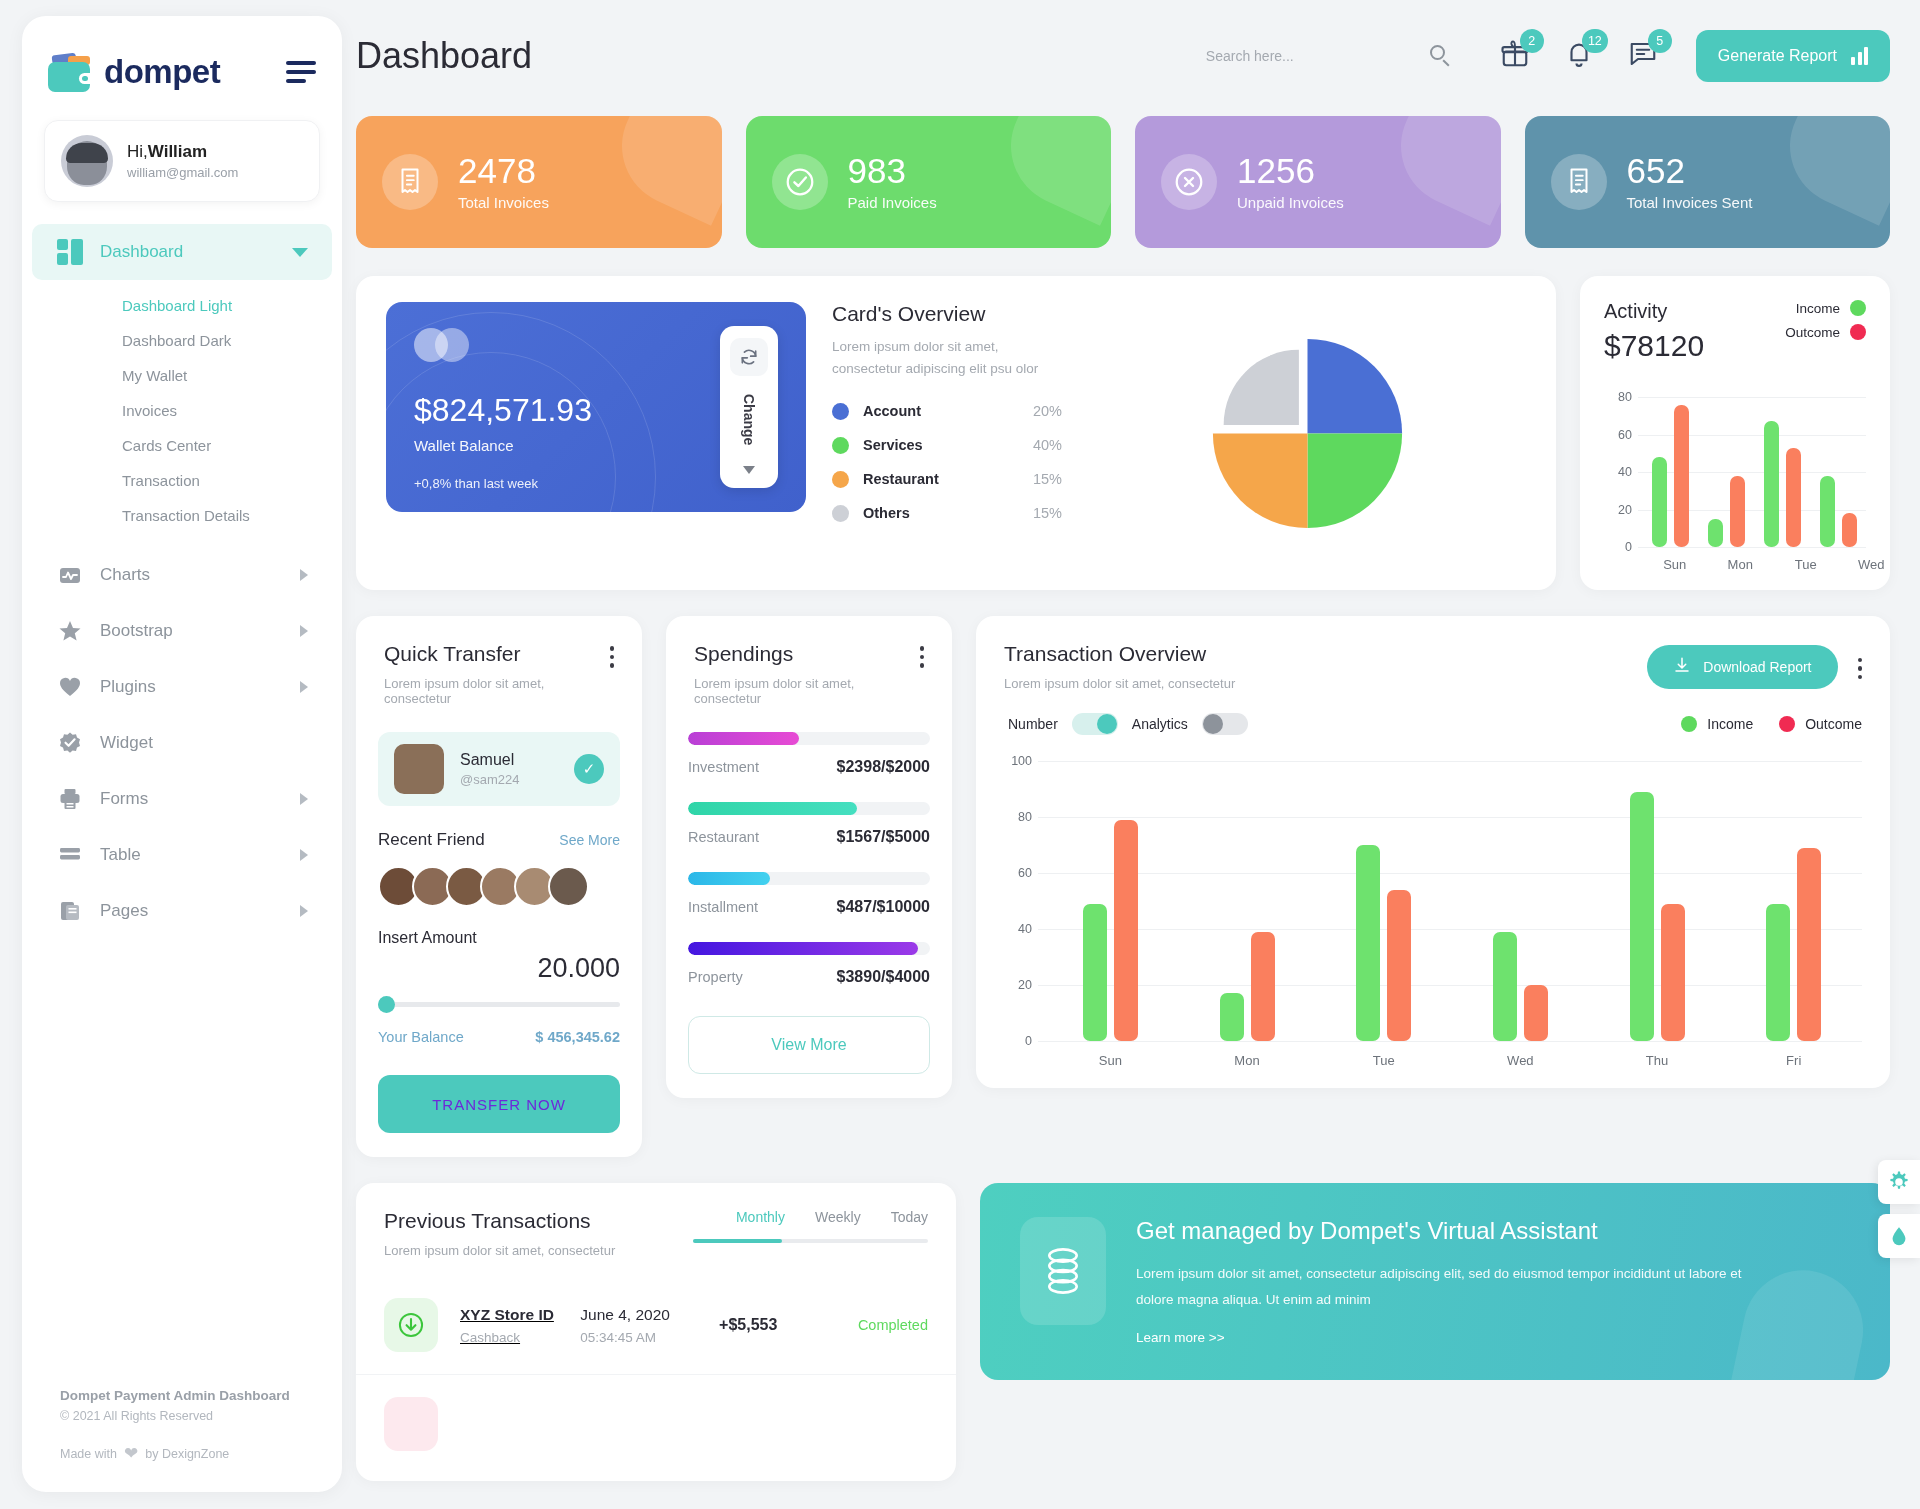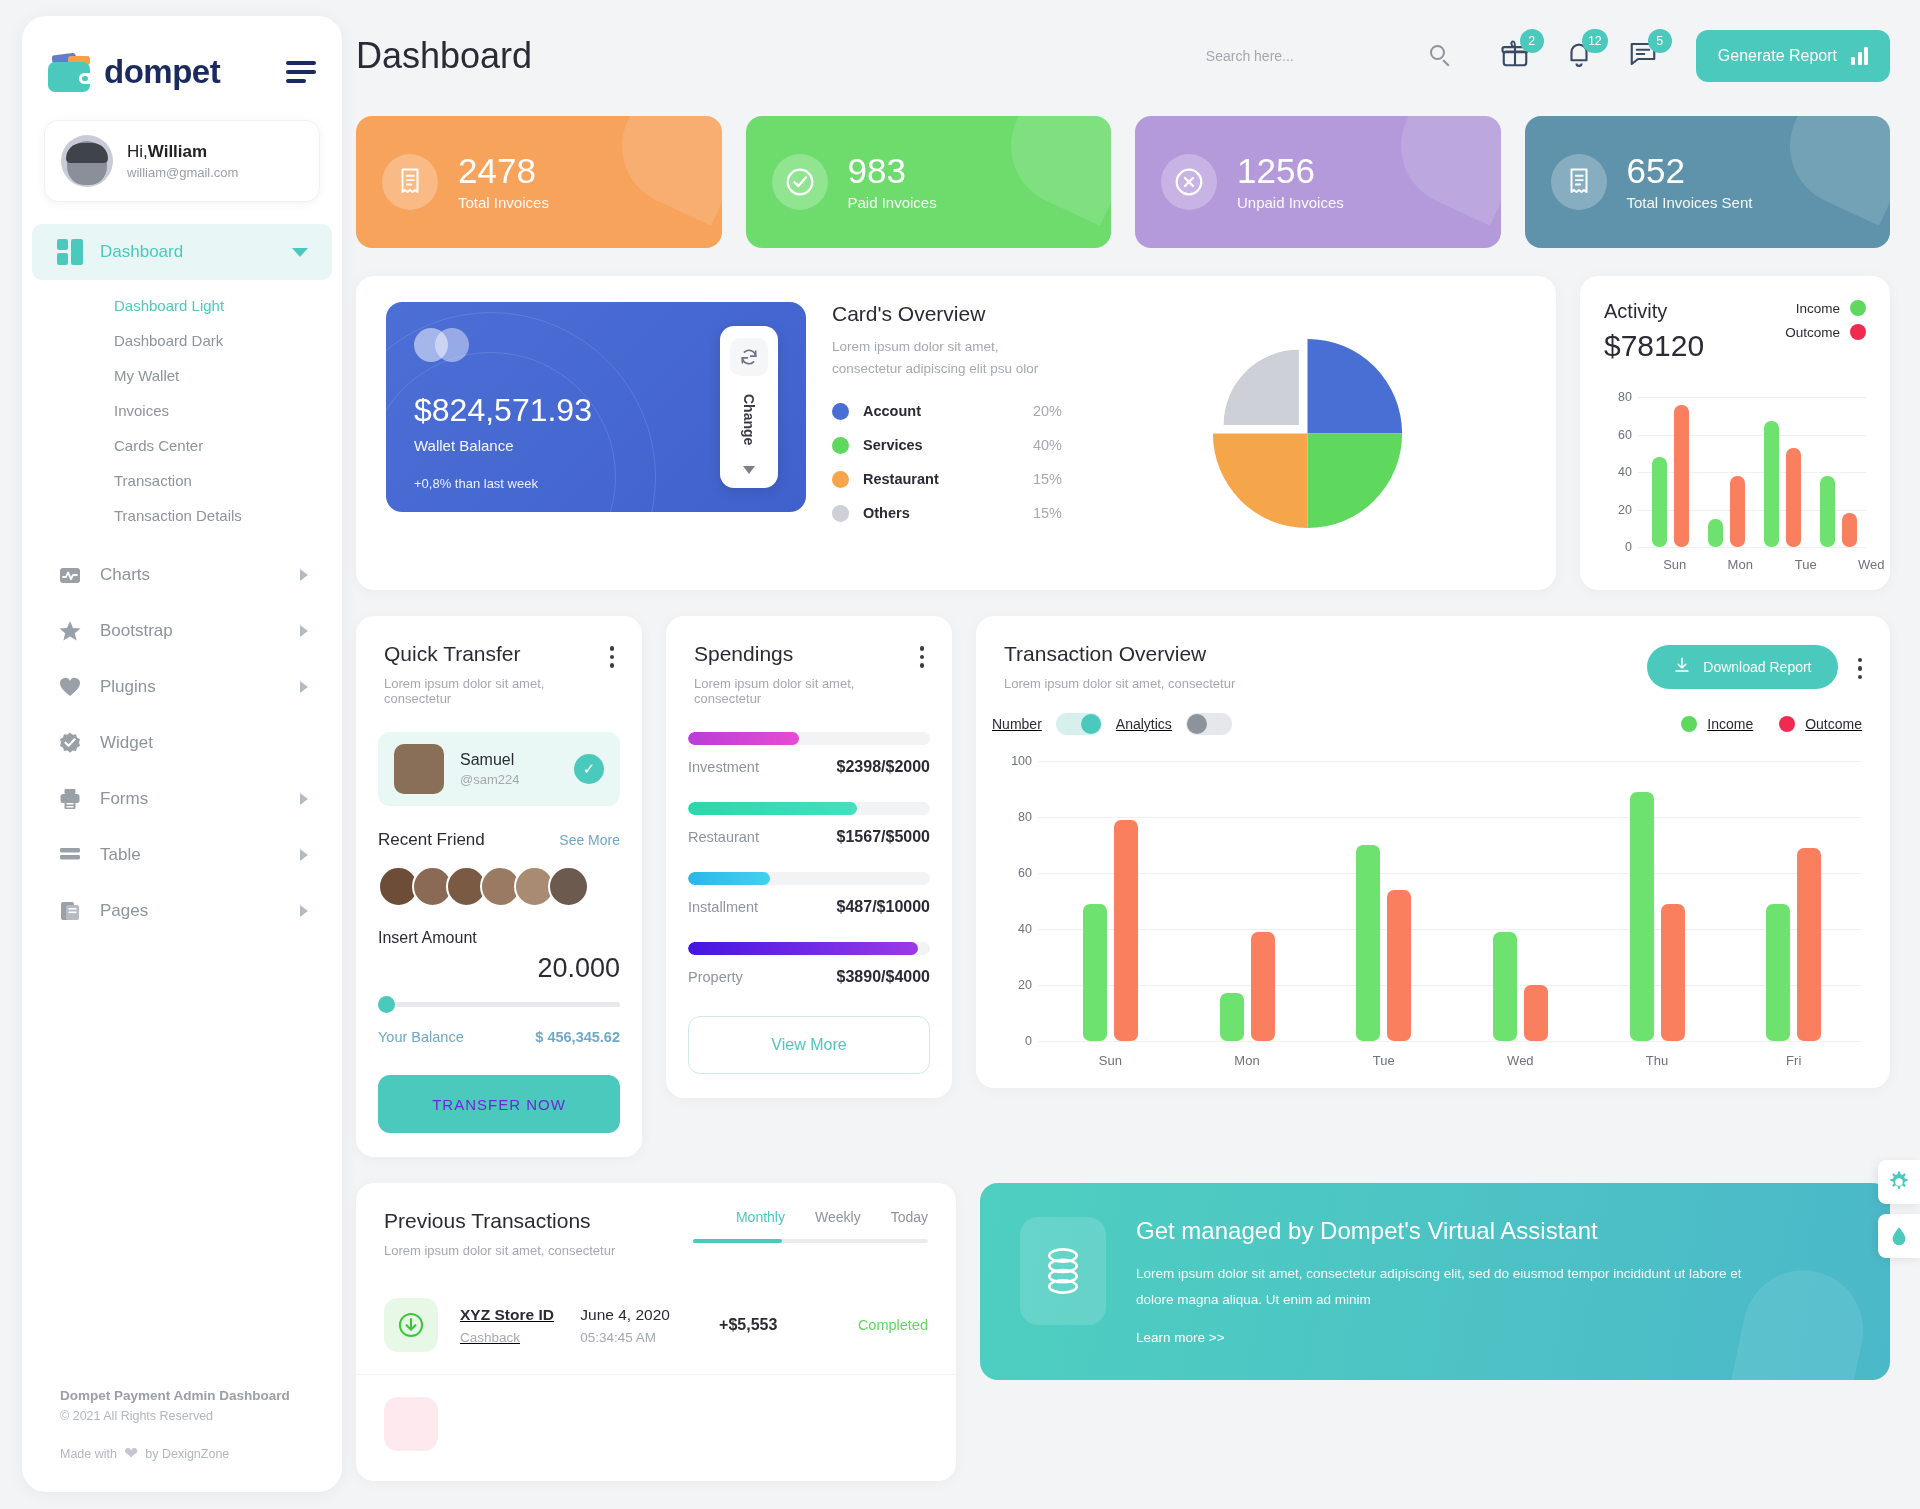--- a/index.html
+++ b/index.html
@@ -50,21 +50,21 @@
   .menu-main .mi { width:28px; height:28px; margin-right:16px; flex:none; display:flex;align-items:center;justify-content:center;}
   .menu-main .lbl { font-size:17px; color:#8d949c; }
   .menu-main.active .lbl { color:#4cc9bd; }
   .caret-down { margin-left:auto; width:0;height:0;border-left:8px solid transparent;border-right:8px solid transparent;border-top:9px solid #4cc9bd;}
   .caret-right { margin-left:auto; width:0;height:0;border-top:6px solid transparent;border-bottom:6px solid transparent;border-left:8px solid #b5bbc2;}
 
   .grid-icon { display:grid; grid-template-columns:11px 12px; grid-template-rows:11px 12px; gap:3px; }
   .grid-icon i { background:#4cc9bd; border-radius:2px; display:block; }
   .grid-icon i.tall { grid-row: span 2; height:26px; }
 
-  .submenu { padding: 8px 0 0 0; }
+  .submenu { padding: 8px 0 0 8px; }
   .submenu a {
     display:block; padding:9px 0 9px 92px; font-size:15px;
     color:#8d949c; text-decoration:none; cursor:pointer;
   }
   .submenu a.active { color:#4cc9bd; }
 
   .side-foot { position:absolute; bottom:28px; left:38px; right:20px; }
   .sf1 { font-size:13.5px; font-weight:700; color:#9aa0a8; }
   .sf2 { font-size:12.5px; color:#b2b7be; margin-top:6px; }
   .sf3 { font-size:12.5px; color:#b2b7be; margin-top:20px; display:flex;align-items:center;gap:7px;}
@@ -190,21 +190,21 @@
   .sp-track{height:13px;background:#f1f3f5;border-radius:7px;overflow:hidden;}
   .sp-fill{height:100%;border-radius:7px;}
   .sp-row{display:flex;align-items:baseline;margin-top:13px;}
   .sp-name{font-size:14.5px;color:#8d949c;}
   .sp-amt{margin-left:auto;font-size:16px;color:#2b2b35;font-weight:700;}
   .sp-max{font-size:16px;color:#2b2b35;font-weight:700;}
   .vmore{margin:30px 22px 0 22px;height:58px;background:#fff;color:#4cc9bd;border:1px solid #cfe9e6;border-radius:12px;font-size:16px;cursor:pointer;width:calc(100% - 44px);font-family:"Liberation Sans",sans-serif;}
 
   .trans{flex:1;padding-bottom:20px;}
   .dl-btn{height:44px;background:#4cc9bd;color:#fff;border:none;border-radius:22px;padding:0 26px;font-size:14px;display:flex;align-items:center;gap:12px;cursor:pointer;font-family:"Liberation Sans",sans-serif;}
-  .toggles{display:flex;align-items:center;gap:14px;padding:22px 28px 0 16px;text-decoration:underline;}
+  .toggles{display:flex;align-items:center;gap:14px;padding:22px 28px 0 32px;}
   .tg-lbl{font-size:14px;color:#2b2b35;}
   .tg{width:46px;height:22px;border-radius:11px;position:relative;cursor:pointer;}
   .tg.on{background:#d7f0ed;}
   .tg.off{background:#e5e7ea;}
   .tg i{position:absolute;top:1px;width:20px;height:20px;border-radius:50%;display:block;}
   .tg.on i{right:1px;background:#4cc9bd;}
   .tg.off i{left:1px;background:#8d939b;}
   .tr-legs{margin-left:auto;display:flex;gap:26px;}
   .tr-leg{display:flex;align-items:center;gap:10px;font-size:14px;color:#2b2b35;}
   .tr-leg i{width:16px;height:16px;border-radius:50%;display:block;}

